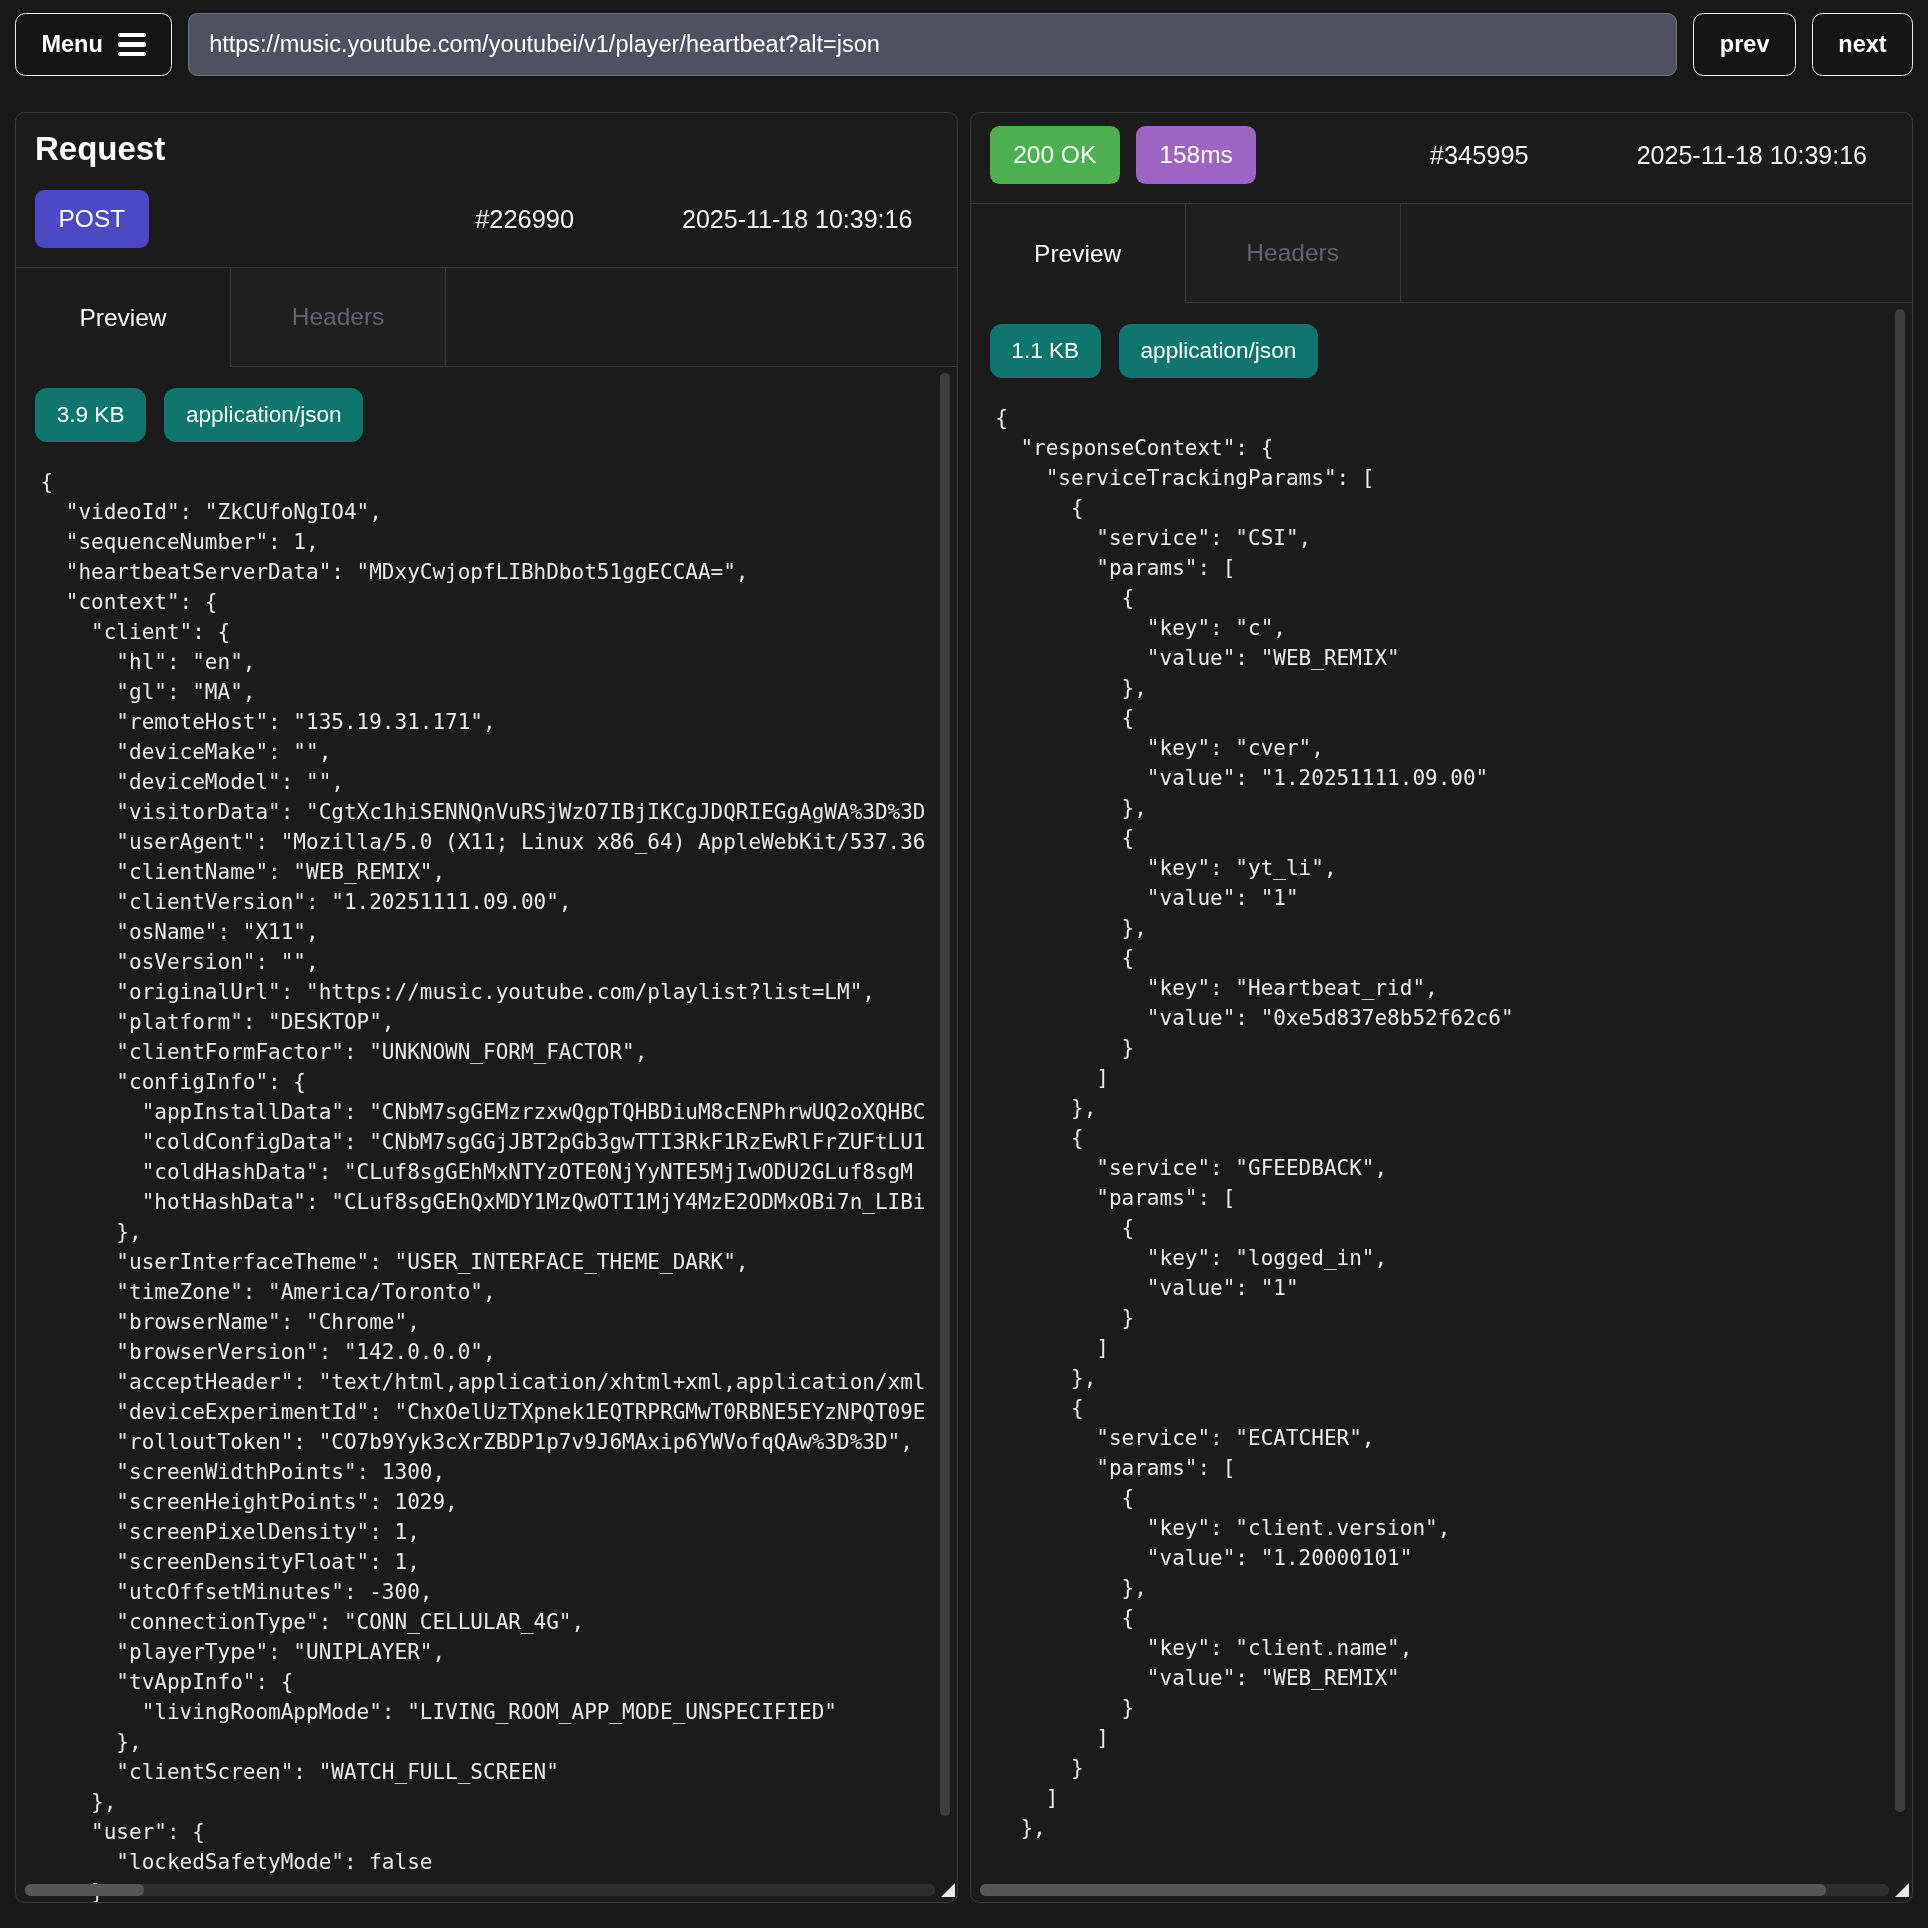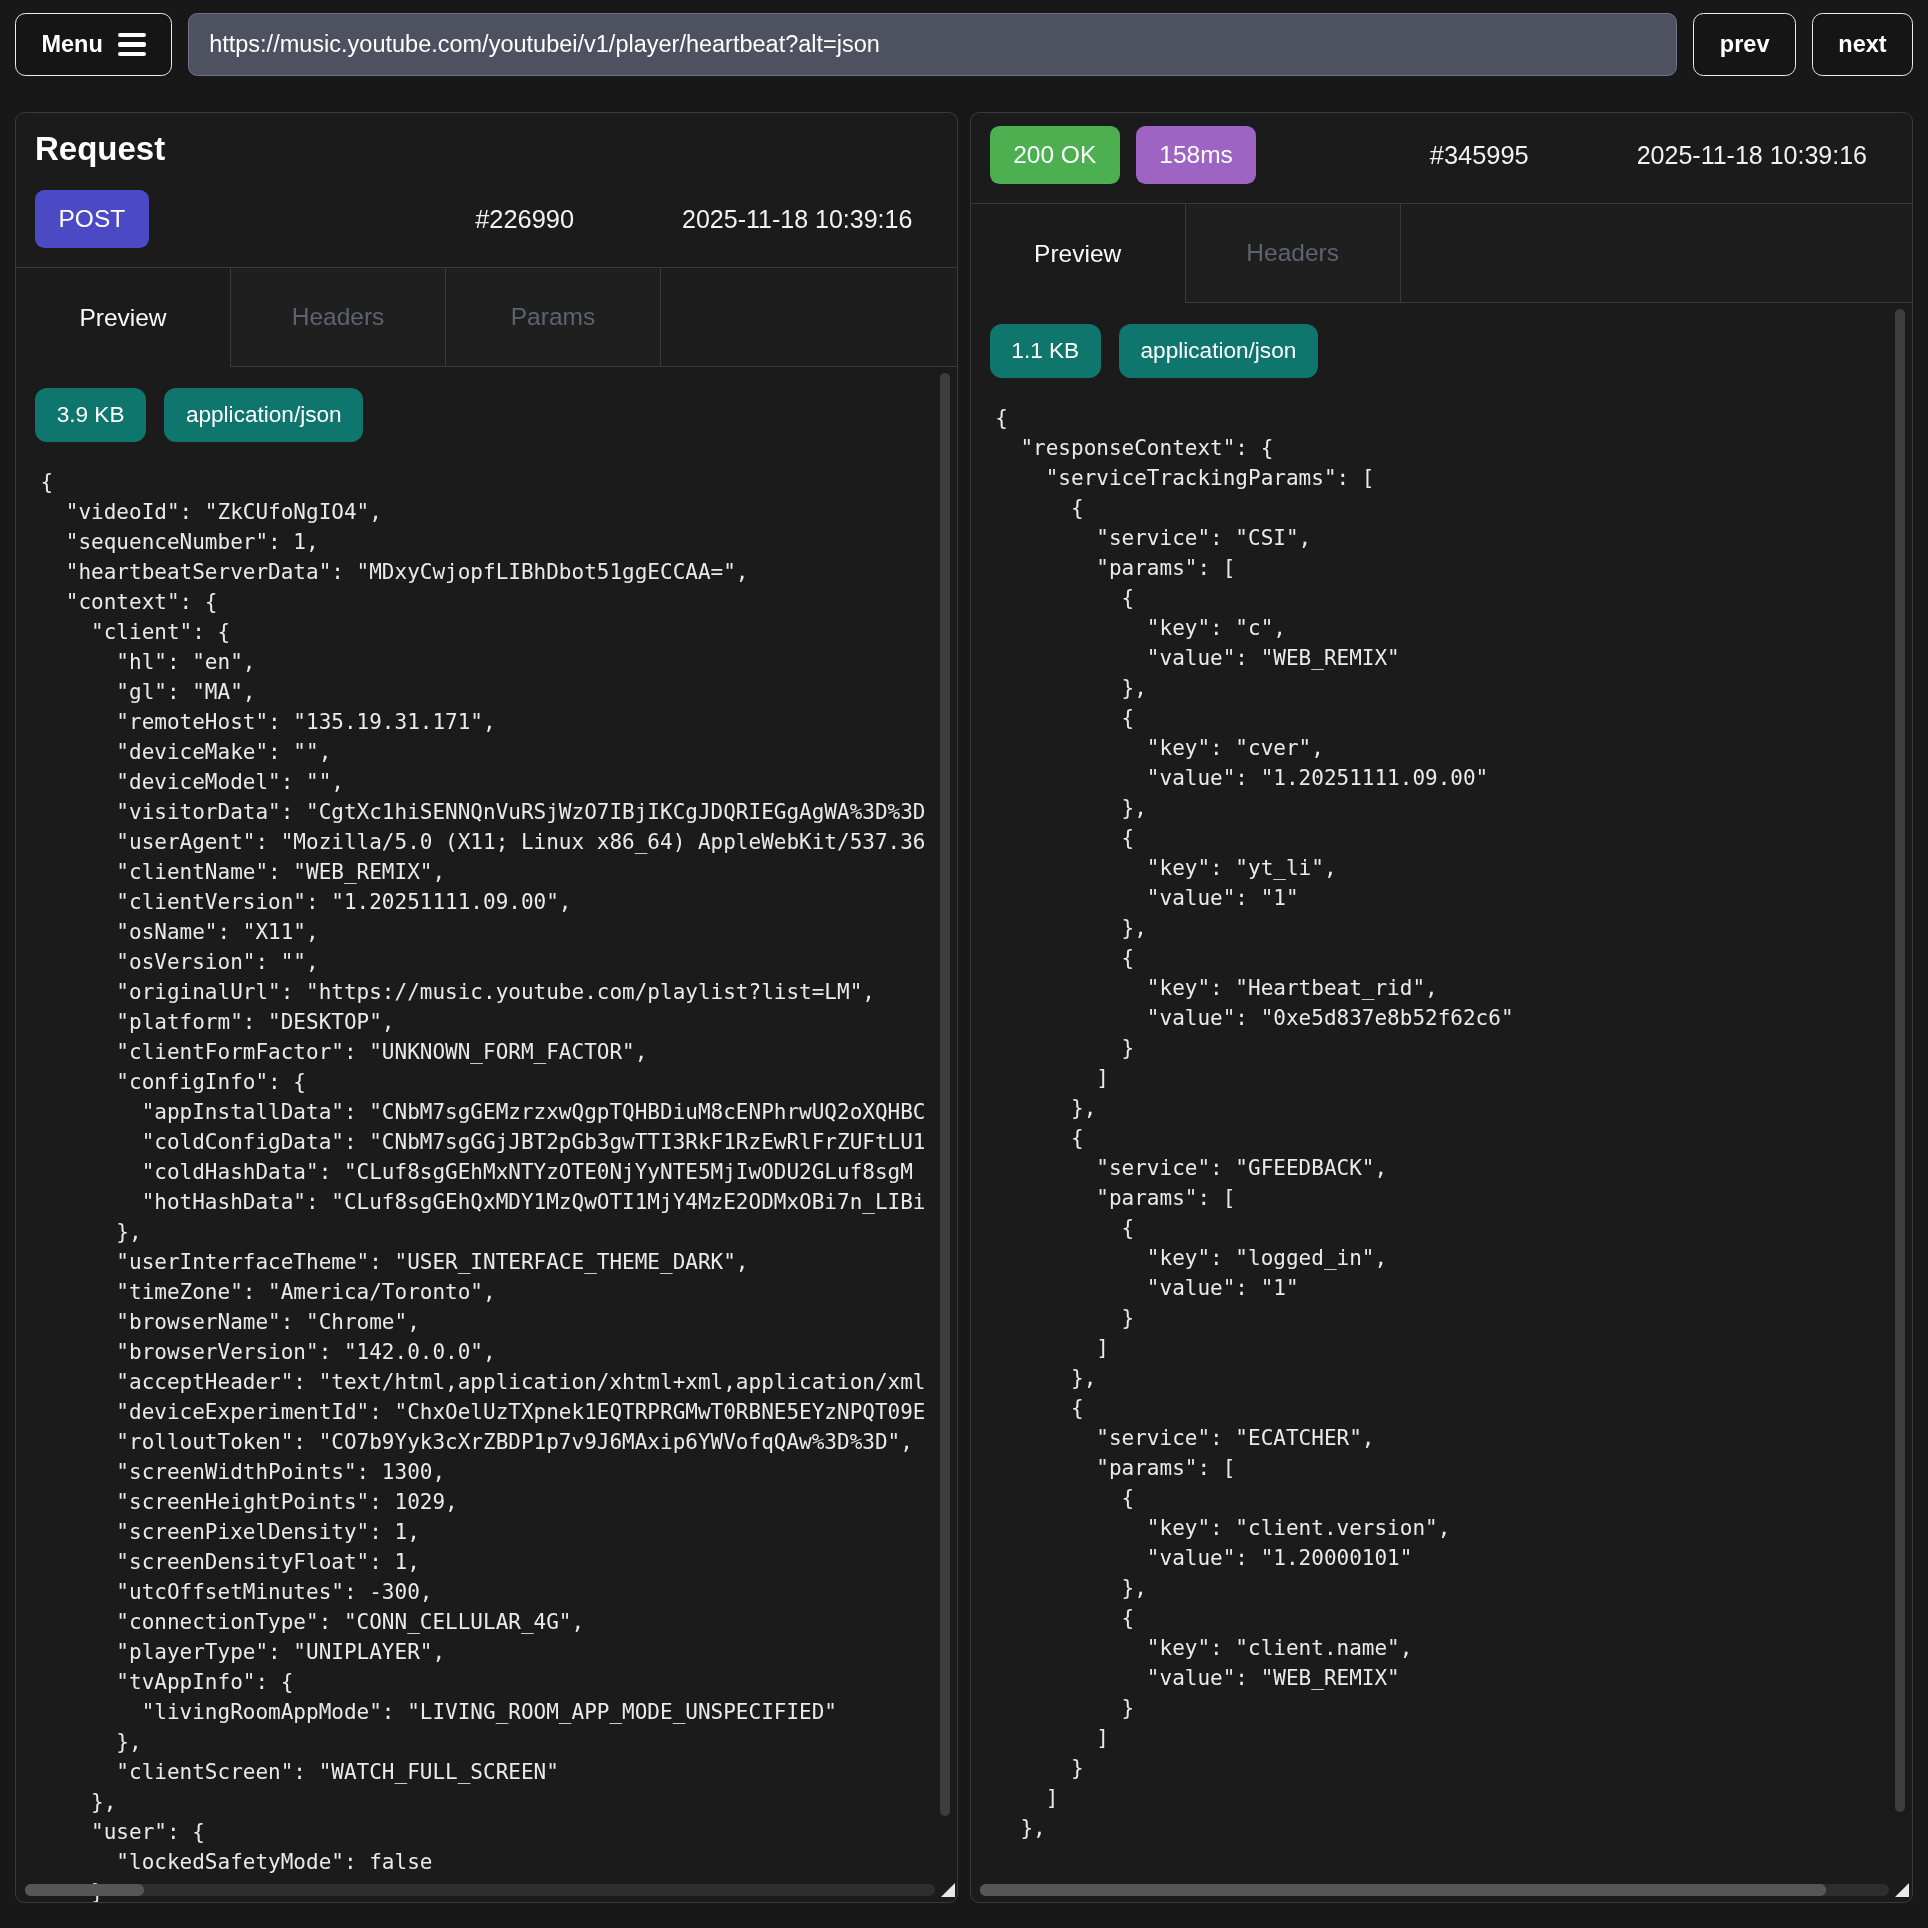--- a/index.html
+++ b/index.html
@@ -108,21 +108,20 @@
       <h1 class="panel-title">Request</h1>
       <div class="meta-row">
         <span class="chip" style="background: rgb(76, 73, 196);">POST</span>
         <span class="meta-id">#226990</span>
         <span class="meta-ts">2025-11-18 10:39:16</span>
       </div>
     </div>
     <div class="tab-row">
       <div class="tab active">Preview</div>
       <div class="tab">Headers</div>
-      <div class="tab">Params</div>
       <div class="tab-filler"></div>
     </div>
     <div class="content">
       <div class="badge-row">
         <span class="size-chip">3.9 KB</span>
         <span class="size-chip">application/json</span>
       </div>
       <pre class="body">{
   "videoId": "ZkCUfoNgIO4",
   "sequenceNumber": 1,

